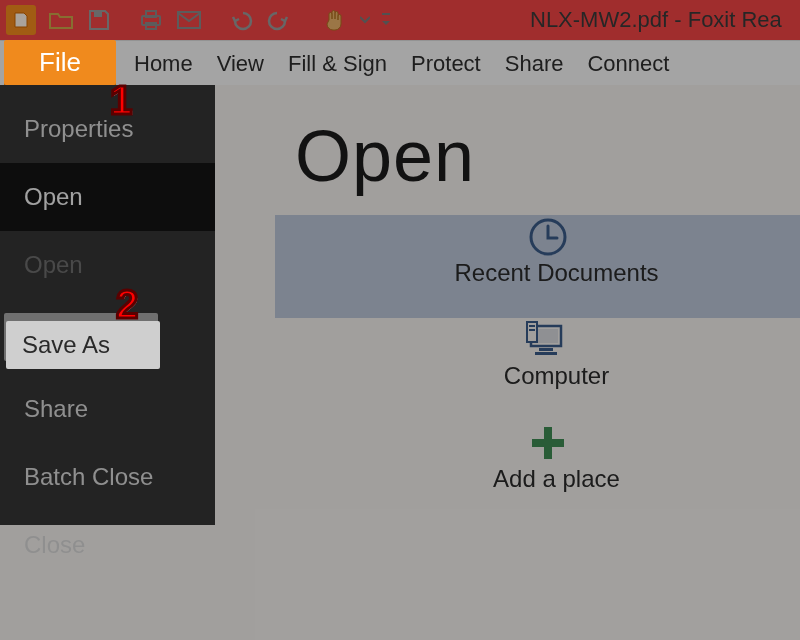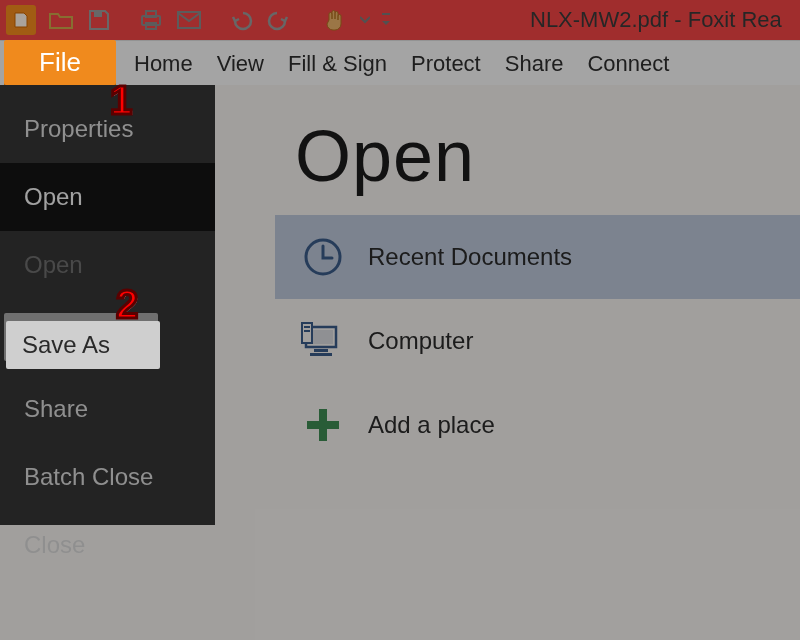--- a/index.html
+++ b/index.html
@@ -21,21 +21,21 @@
   .side{position:absolute;left:0;top:0;width:215px;height:440px;background:#353535;}
   .side .item{height:68px;display:flex;align-items:center;padding-left:24px;font-size:24px;color:#d6d6d6;}
   .side .item.disabled{color:#6e6e6e;}
   .side .item.active{background:#141414;color:#f0f0f0;}
   .side .item.hover{background:#a7a7a7;color:#202020;width:138px;margin-left:4px;border-radius:2px;height:48px;padding-left:16px;}
   .side .spacer{height:10px;}
   
   .main{position:absolute;left:215px;top:0;width:585px;height:555px;background:#f1eeeb;}
   .main h1{margin:0;padding:30px 0 0 80px;font-size:72px;font-weight:400;color:#1c1c1c;letter-spacing:1px;}
   .places{margin-left:80px;margin-top:18px;}
-  .place{display:flex;align-items:center;height:84px;font-size:24px;color:#2a2a2a;}
+  .place{display:flex;align-items:center;height:103px;font-size:24px;color:#2a2a2a;flex-direction:column;}
   .place.selected{background:#b9c4d6;padding-left:20px;margin-left:-20px;}
   .place .picon{width:55px;display:flex;justify-content:center;align-items:center;}
   .place .plabel{padding-left:18px;}
   
   .dim{position:absolute;inset:0;background:rgba(0,0,0,0.33);pointer-events:none;}
   
   .cut-file{position:absolute;left:4px;top:40px;width:112px;height:45px;background:#f08a1d;color:#fff;display:flex;align-items:center;justify-content:center;font-size:26px;border-radius:2px;}
   .cut-saveas{position:absolute;left:6px;top:321px;width:138px;height:48px;background:#cfcfcf;color:#2a2a2a;display:flex;align-items:center;padding-left:16px;font-size:24px;border-radius:2px;}
   .callout{position:absolute;font-family:Arial,Helvetica,sans-serif;font-weight:900;font-size:40px;color:#ff0000;-webkit-text-stroke:3px #5a0000;text-shadow:1px 1px 0 #ffe5e5;}
 </style>

